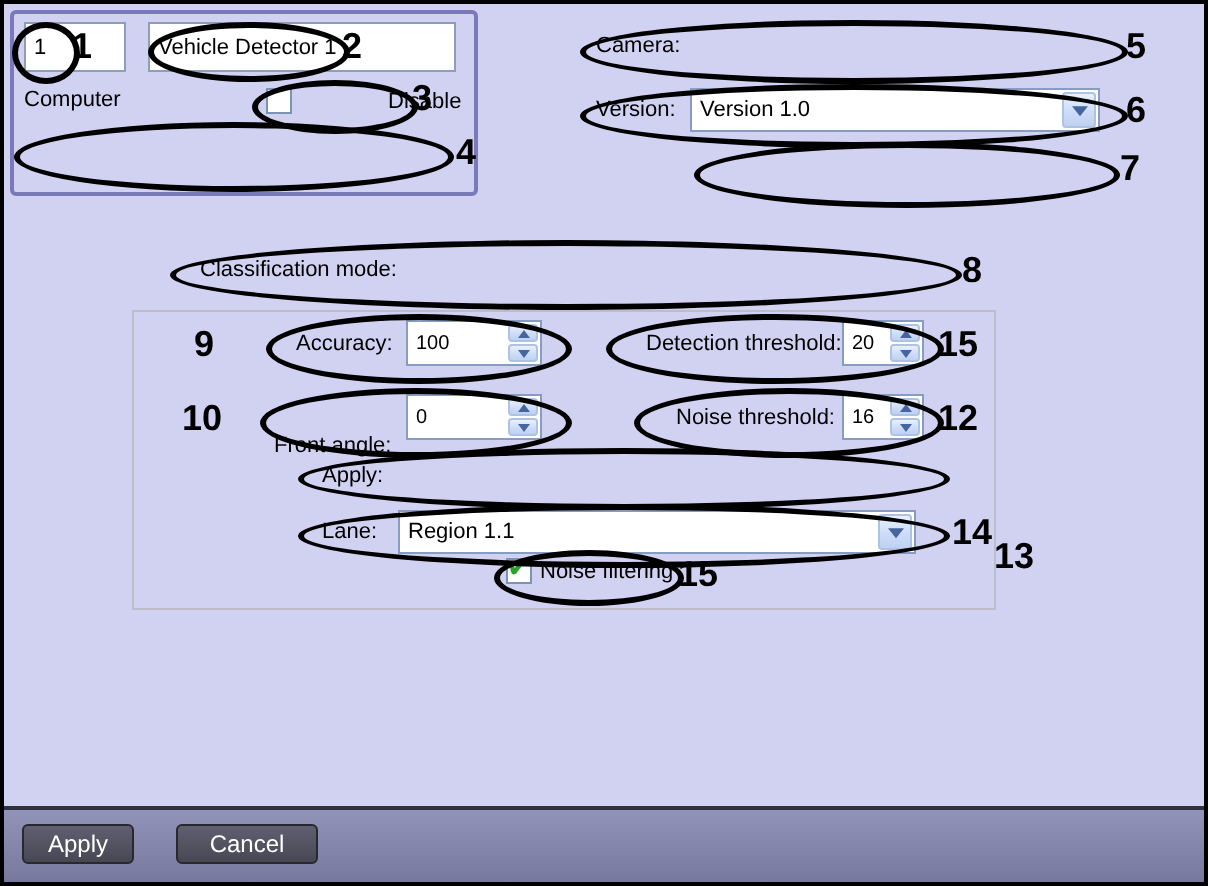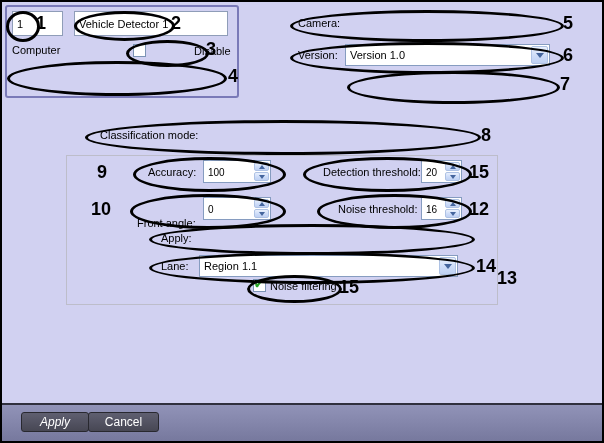--- a/index.html
+++ b/index.html
@@ -143,21 +143,21 @@
         <i class="arr-down"></i>
       </span>
   </div>
 
   <div class="cb" style="left:253px;top:279px;">
     <span class="check-glyph">✔</span>
   </div>
   <div class="lbl" style="left:270px;top:280px;text-align:right;">Noise filtering</div>
 
   <div class="footer-bar"></div>
-  <div class="dark-btn" style="left:21px;top:412px;width:68px;height:20px;font-style:italic;">Apply</div>
+  <div class="dark-btn" style="left:11px;top:412px;width:56px;height:20px;">Apply</div>
   <div class="dark-btn" style="left:88px;top:412px;width:71px;height:20px;">Cancel</div>
 
   <div class="ellipse" style="left:6px;top:11px;width:28px;height:25px;"></div>
   <div class="callout-num" style="left:36px;top:13px;">1</div>
 
   <div class="ellipse" style="left:74px;top:11px;width:95px;height:24px;"></div>
   <div class="callout-num" style="left:171px;top:13px;">2</div>
 
   <div class="ellipse" style="left:126px;top:40px;width:77px;height:21px;"></div>
   <div class="callout-num" style="left:206px;top:39px;">3</div>

